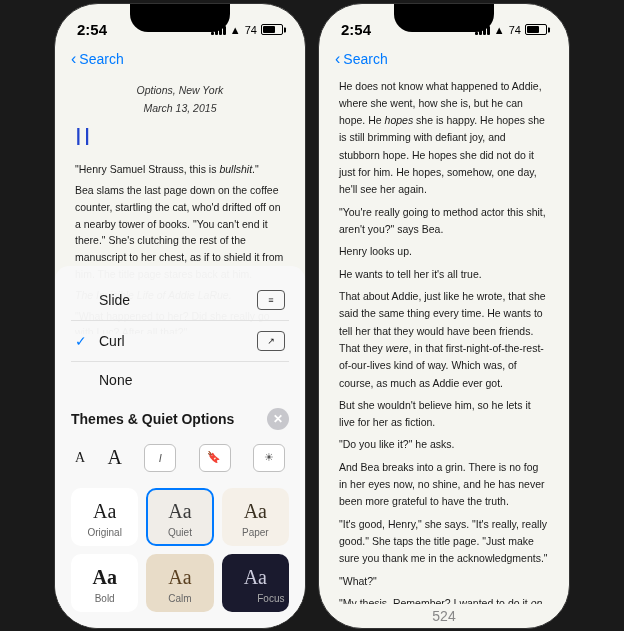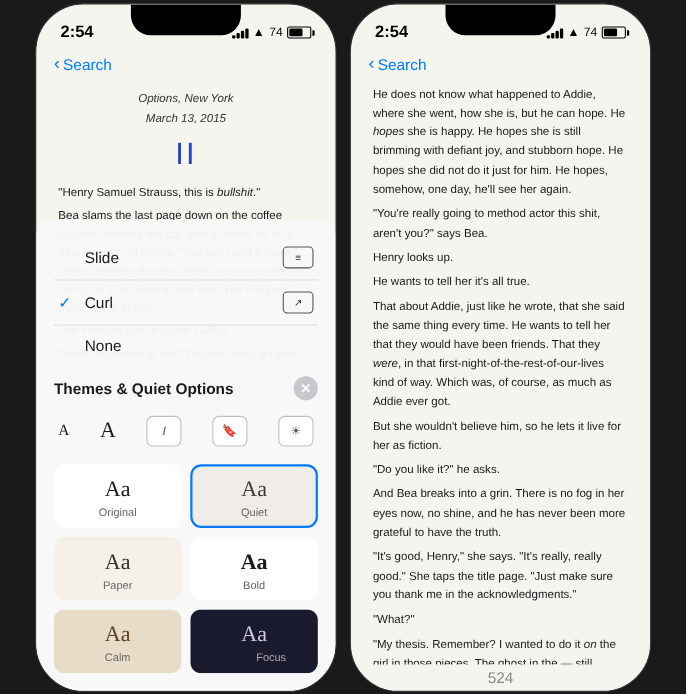--- a/index.html
+++ b/index.html
@@ -9,21 +9,21 @@
       background: #1a1a1a;
       display: flex;
       align-items: center;
       justify-content: center;
       font-family: -apple-system, 'Helvetica Neue', sans-serif;
       overflow: hidden;
     }
     .container {
       display: flex;
       gap: 12px;
-      width: 560px;
+      width: 516px;
       height: 626px;
     }
     .phone {
       width: 306px;
       height: 626px;
       background: #f5f5f0;
       border-radius: 44px;
       overflow: hidden;
       position: relative;
       border: 1px solid #333;
@@ -103,22 +103,22 @@
       position: relative;
     }
     .book-location {
       text-align: center;
       font-style: italic;
       font-size: 10.5px;
       margin-bottom: 2px;
       color: #333;
     }
     .chapter-num {
-      text-align: center;
-      font-size: 28px;
+      text-align: left;
+      font-size: 24px;
       font-weight: 300;
       color: #2244cc;
       margin-bottom: 6px;
       letter-spacing: 2px;
     }
     .book-text {
       font-size: 10.5px;
       line-height: 1.6;
       color: #1a1a1a;
     }
@@ -222,21 +222,21 @@
       display: flex;
       align-items: center;
       justify-content: center;
       background: white;
       font-size: 11px;
       color: #555;
     }
     
     .theme-grid {
       display: grid;
-      grid-template-columns: repeat(2, 1fr);
+      grid-template-columns: repeat(3, 1fr);
       gap: 8px;
     }
     .theme-card {
       border-radius: 10px;
       overflow: hidden;
       display: flex;
       flex-direction: column;
       align-items: center;
       padding: 10px 6px 6px;
       border: 2px solid transparent;

